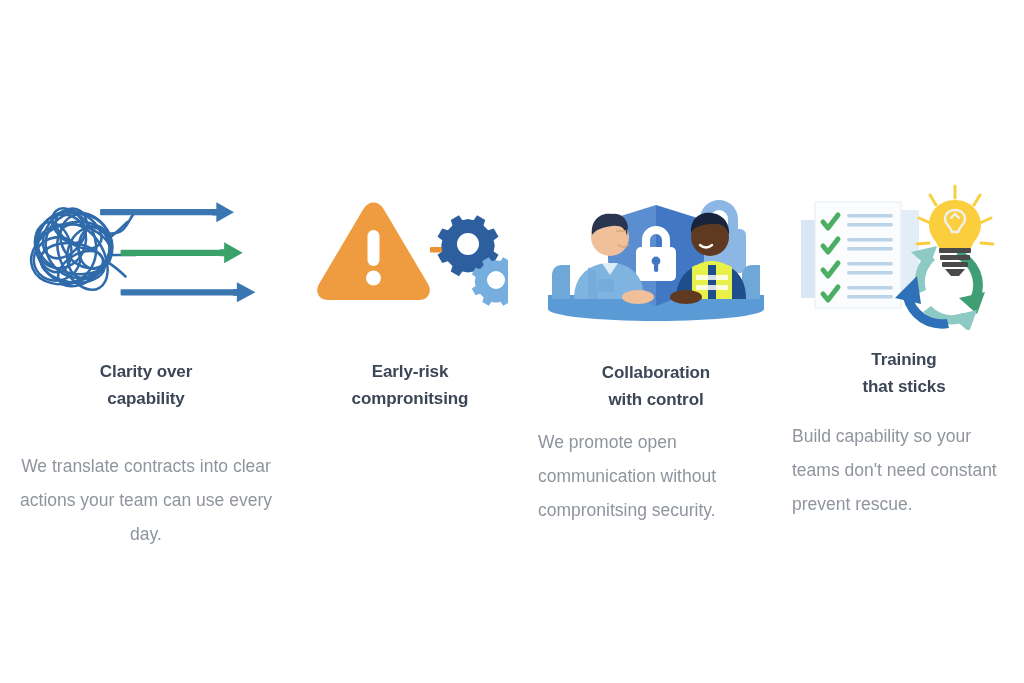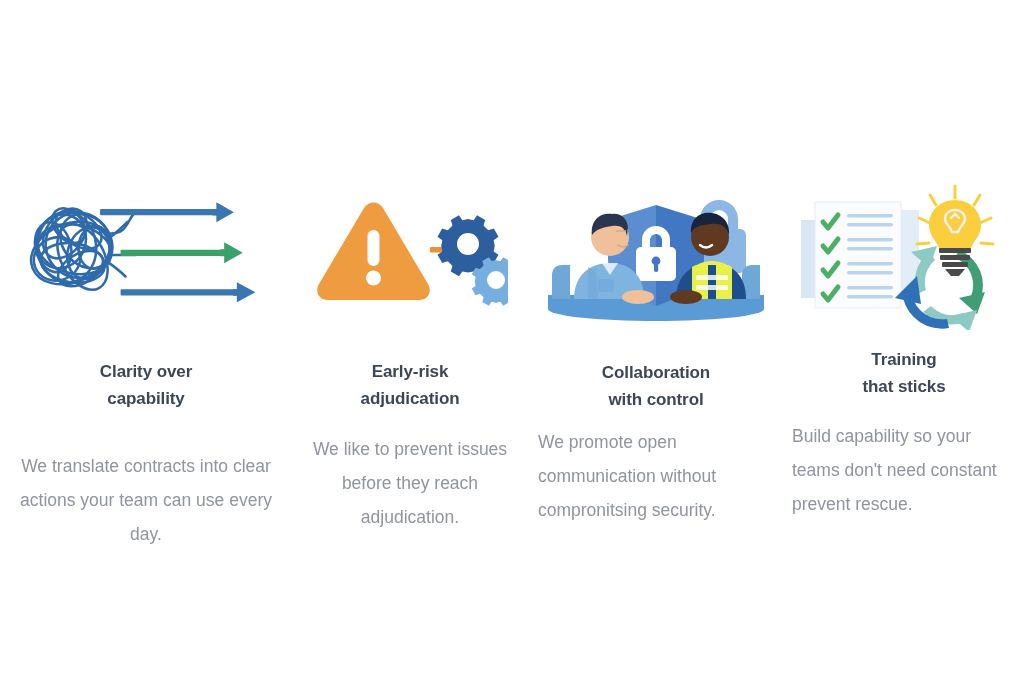--- a/index.html
+++ b/index.html
@@ -146,23 +146,22 @@
         <circle cx="156" cy="52" r="11" fill="#ffffff"></circle>
 
         <g fill="#76aee0" transform="translate(184,88)">
           <path d="M0,-32 L7.2,-30.6 L11.6,-36.8 L22.1,-30.8 L19.9,-23.6 L25.9,-17.6 L33.1,-19.8 L39.1,-9.3 L32.9,-4.9 L34.3,2.3 L32.9,9.5 L39.1,13.9 L33.1,24.4 L25.9,22.2 L19.9,28.2 L22.1,35.4 L11.6,41.4 L7.2,35.2 L0,36.6 L-7.2,35.2 L-11.6,41.4 L-22.1,35.4 L-19.9,28.2 L-25.9,22.2 L-33.1,24.4 L-39.1,13.9 L-32.9,9.5 L-34.3,2.3 L-32.9,-4.9 L-39.1,-9.3 L-33.1,-19.8 L-25.9,-17.6 L-19.9,-23.6 L-22.1,-30.8 L-11.6,-36.8 L-7.2,-30.6 Z" transform="scale(0.62)"></path>
         </g>
         <circle cx="184" cy="88" r="9" fill="#ffffff"></circle>
       </svg>
     </div>
     <h3 class="f-title">
       <span>Early-risk</span><br>
-      <span>adjudication</span>
-    </h3>
-    <p class="f-desc center">We like to prevent issues before they reach adjudication.</p>
+      <span>compronitsing</span>
+    </h3>
   </div>
 
   <div class="feature col-3">
     <div class="art">
       <svg width="232" height="136" viewBox="0 0 232 136">
 
         <g>
           <path d="M160 44 L160 32 A19 19 0 0 1 198 32 L198 44 L188 44 L188 32 A9 9 0 0 0 170 32 L170 44 Z" fill="#8cb6e4"></path>
           <rect x="152" y="42" width="54" height="44" rx="6" fill="#8cb6e4"></rect>
         </g>

